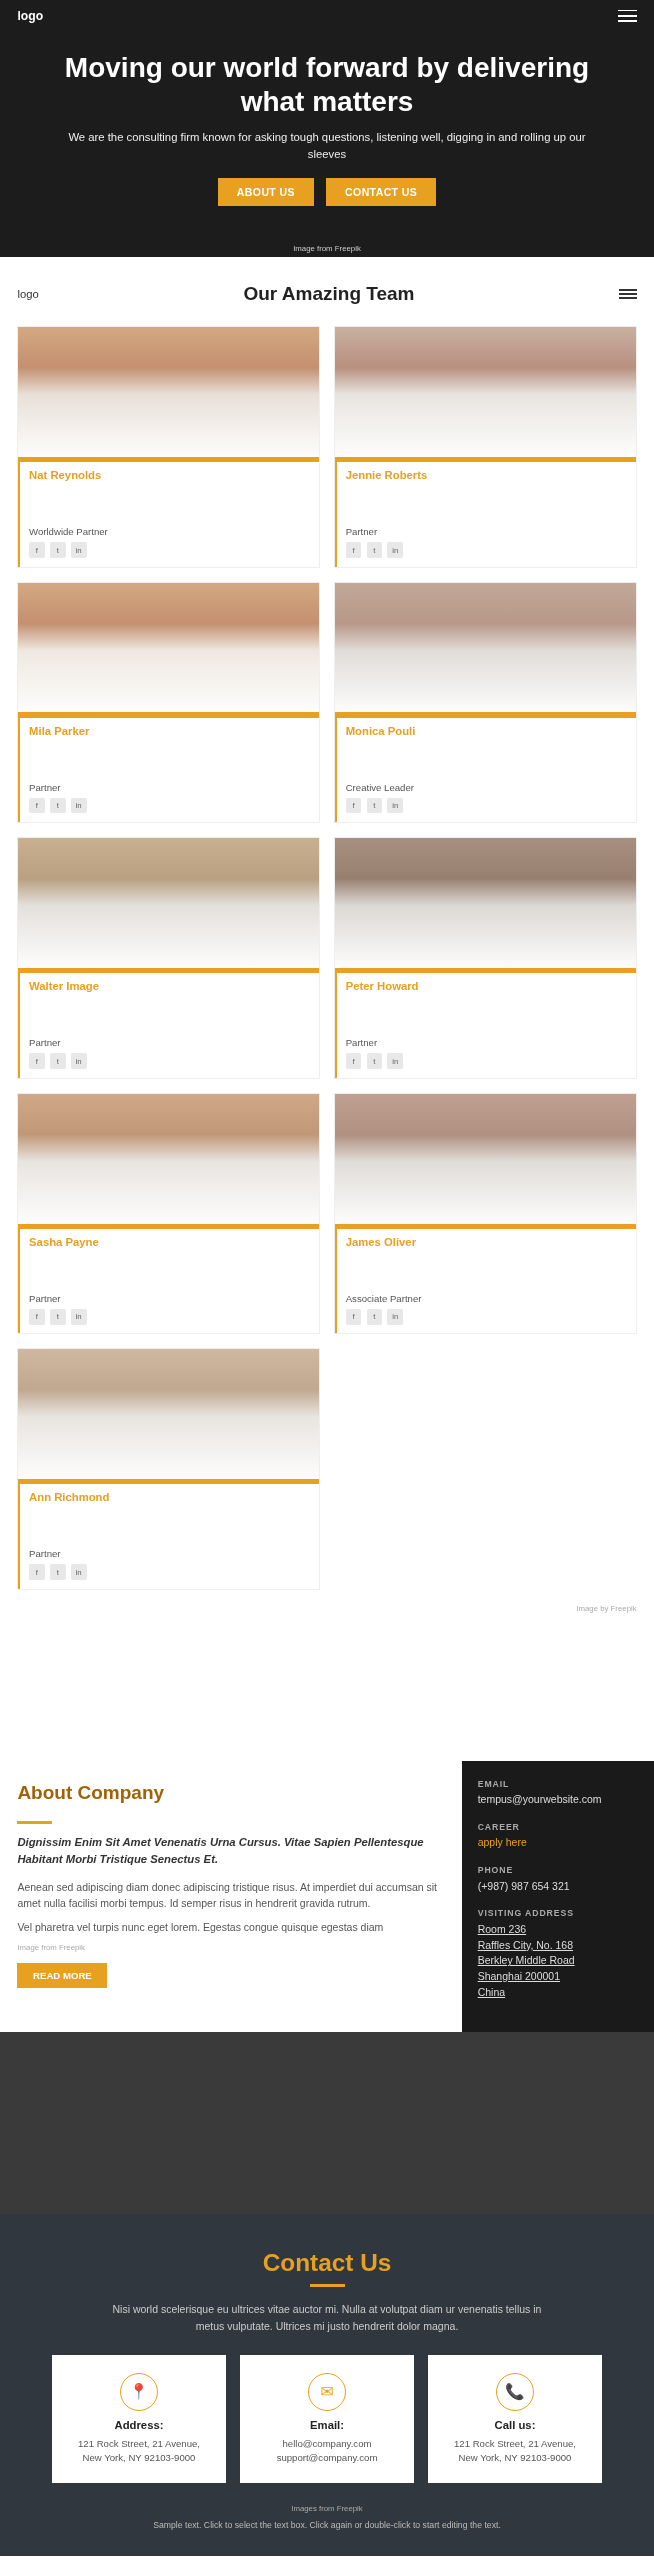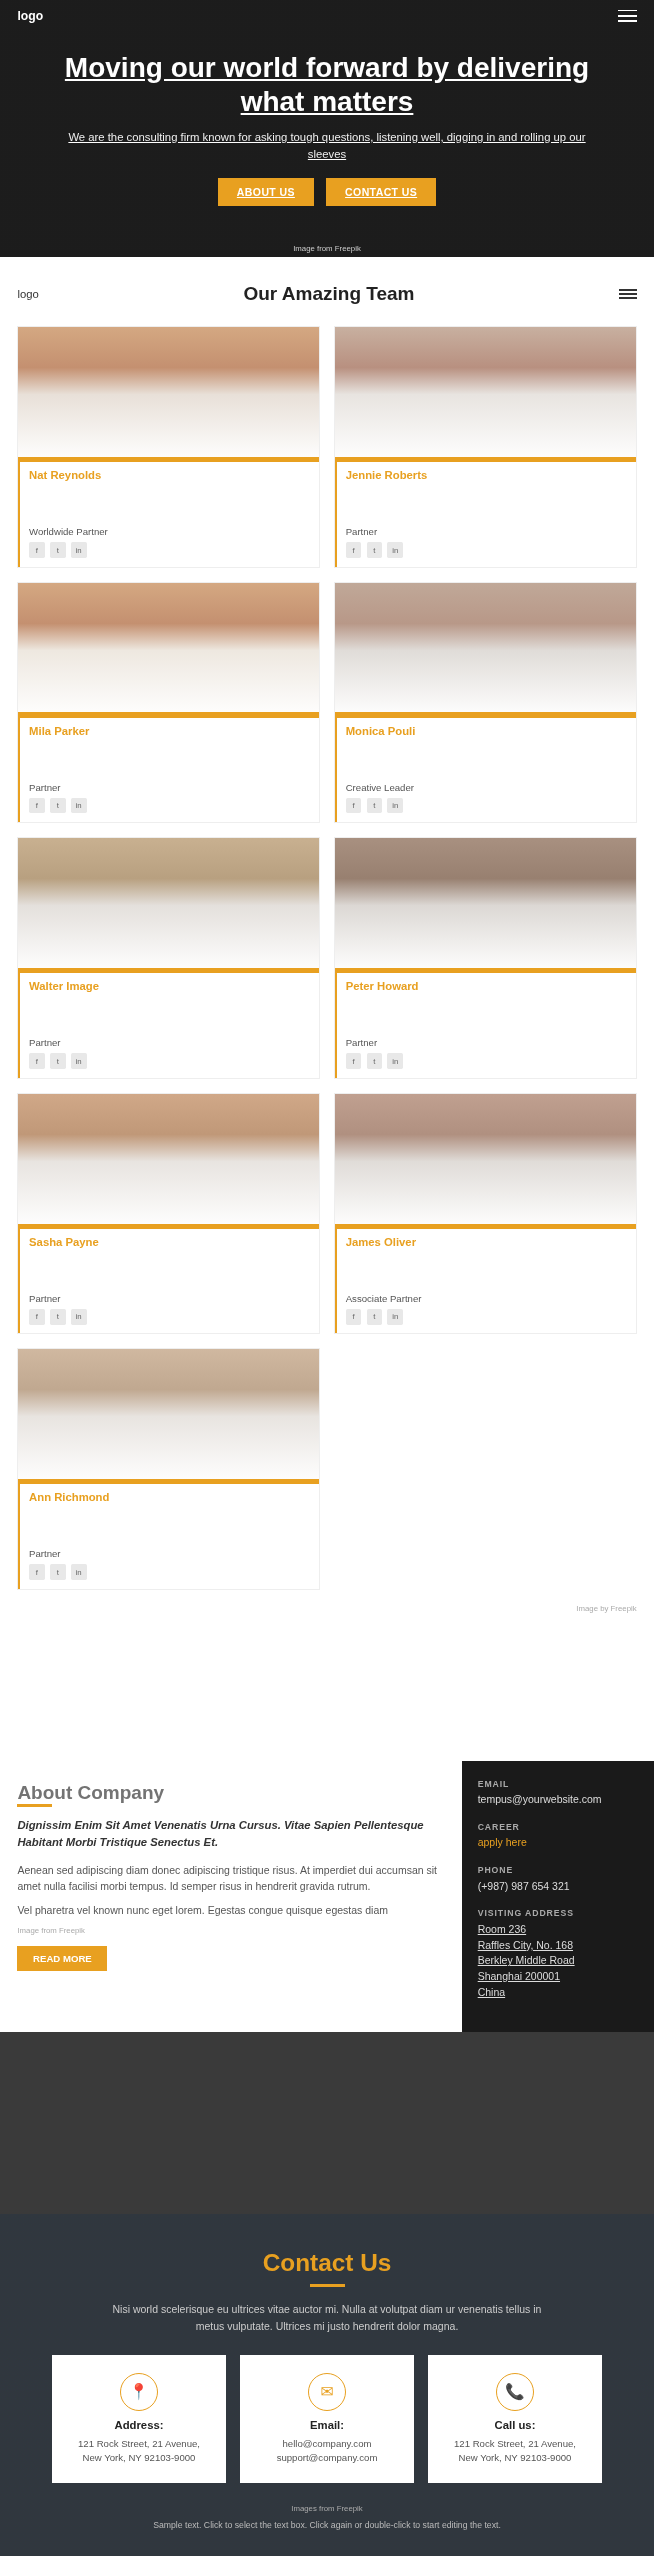--- a/index.html
+++ b/index.html
@@ -30,21 +30,21 @@
       z-index: -1;
     }
     .hero-nav {
       position: absolute; top: 8.7px; left: 0; right: 0;
       display: flex; justify-content: space-between; align-items: center;
       padding: 0 17.4px; z-index: 2;
     }
     .hero-nav .logo { color: #fff; font-size: 12.2px; font-weight: bold; }
     .hamburger { display: flex; flex-direction: column; gap: 3.5px; cursor: pointer; }
     .hamburger span { display: block; width: 19px; height: 1.7px; background: #fff; }
-    .hero-content { position: relative; z-index: 2; padding: 0 55px; text-decoration: underline; }
+    .hero-content { position: relative; z-index: 2; padding: 0 55px; }
     .hero h1 { font-size: 28px; font-weight: 800; line-height: 1.2; margin-bottom: 10.5px; }
     .hero p { font-size: 11.3px; color: #eee; margin-bottom: 15.7px; line-height: 1.5; }
     .hero-buttons { display: flex; gap: 12.2px; justify-content: center; }
     .btn-yellow {
       background: #e8a020; color: #fff; border: none;
       padding: 7.8px 19px; font-size: 10.5px; font-weight: bold;
       cursor: pointer; text-transform: uppercase; letter-spacing: 0.4px;
     }
     .hero-credit { position: absolute; bottom: 4.4px; font-size: 7.8px; color: #ccc; z-index: 2; }
 
@@ -143,21 +143,21 @@
       padding: 21px 17.4px 21px;
       flex: 1;
       min-width: 0;
     }
     .about-right {
       background: #1a1a1a;
       padding: 17.4px 15.7px;
       width: 192px;
       flex-shrink: 0;
     }
-    .about-left h2 { font-size: 19px; font-weight: 700; color: #737373; margin-bottom: 0; }
+    .about-left h2 { font-size: 19px; font-weight: 700; color: #a16207; margin-bottom: 17px; }
     .about-divider { width: 35px; height: 2.6px; background: #e8a020; margin-bottom: 10.5px; }
     .about-italic { font-style: italic; font-size: 11.3px; color: #333; line-height: 1.5; font-weight: 600; margin-bottom: 10.5px; }
     .about-text { font-size: 10.5px; color: #555; line-height: 1.6; margin-bottom: 7px; }
     .about-credit { font-size: 7.8px; color: #aaa; margin-bottom: 10.5px; }
     .btn-read {
       background: #e8a020; color: #fff; border: none;
       padding: 7px 15.7px; font-size: 9.6px; font-weight: bold;
       cursor: pointer; text-transform: uppercase;
     }
     .about-right-item { margin-bottom: 14px; }
@@ -372,21 +372,21 @@
       <span style="display:block;width:17.4px;height:1.7px;background:#fff;margin-bottom:3.5px;"></span>
       <span style="display:block;width:17.4px;height:1.7px;background:#fff;"></span>
     </div>
   </nav>
   <div class="about-content">
     <div class="about-left">
       <h2>About Company</h2>
       <div class="about-divider"></div>
       <p class="about-italic">Dignissim Enim Sit Amet Venenatis Urna Cursus. Vitae Sapien Pellentesque Habitant Morbi Tristique Senectus Et.</p>
       <p class="about-text">Aenean sed adipiscing diam donec adipiscing tristique risus. At imperdiet dui accumsan sit amet nulla facilisi morbi tempus. Id semper risus in hendrerit gravida rutrum.</p>
-      <p class="about-text">Vel pharetra vel known nunc eget lorem. Egestas congue quisque egestas diam</p>
+      <p class="about-text">Vel pharetra vel turpis nunc eget lorem. Egestas congue quisque egestas diam</p>
       <p class="about-credit">Image from Freepik</p>
       <button class="btn-read">READ MORE</button>
     </div>
     <div class="about-right">
       <div class="about-right-item">
         <div class="about-right-label">EMAIL</div>
         <div class="about-right-value">tempus@yourwebsite.com</div>
       </div>
       <div class="about-right-item">
         <div class="about-right-label">CAREER</div>

